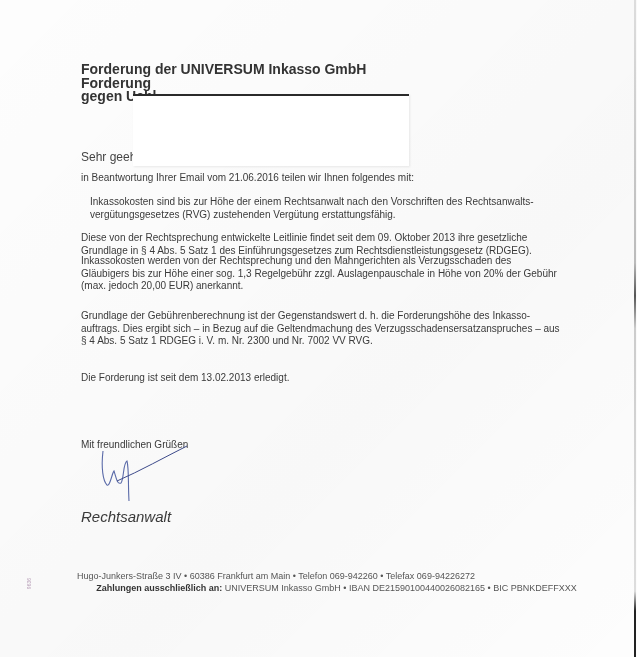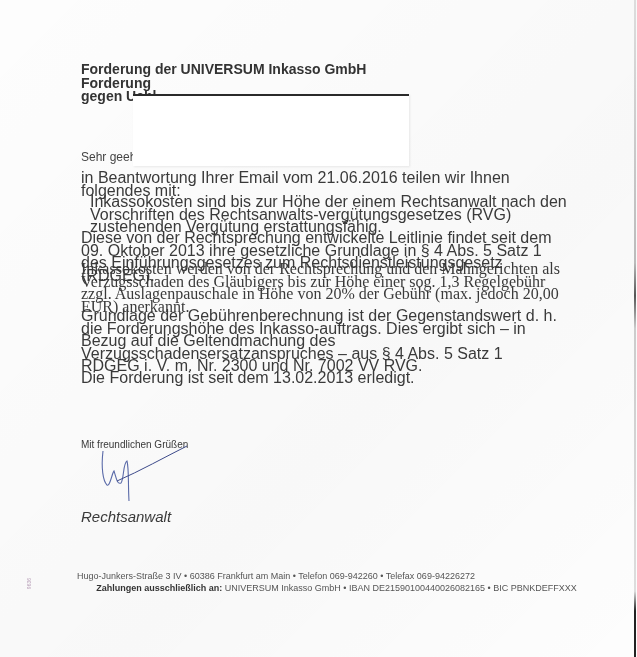--- a/index.html
+++ b/index.html
@@ -26,26 +26,26 @@
     position: absolute; left: 133px; top: 94px; width: 276px; height: 70px;
     background: #ffffff;
     border-top: 2px solid #2a2a2a;
     box-shadow: 1px 1px 2px rgba(0,0,0,0.08);
   }
   .salutation {
     position: absolute; left: 81px; top: 150px; font-size: 12px; color: #444;
   }
   .body-text {
     position: absolute; left: 81px; width: 480px;
-    font-size: 16px; line-height: 12.5px; color: #3a3a3a;
+    font-size: 10px; line-height: 12.5px; color: #3a3a3a;
   }
   .p1 { top: 172px; }
   .p2 { top: 196px; margin-left: 9px; }
   .p3 { top: 232px; }
-  .p4 { top: 263px; font-family: Liberation Serif, serif; }
+  .p4 { top: 255px; }
   .p5 { top: 310px; }
   .p6 { top: 372px; }
   .closing { position: absolute; left: 81px; top: 430px; font-size: 10px; color: #3a3a3a; margin-top: 9px; }
   .signature { position: absolute; left: 95px; top: 443px; width: 100px; height: 60px; }
   .sig-role { position: absolute; left: 81px; top: 508px; font-size: 15px; color: #3a3a3a; font-style: italic; }
   .footer1 {
     position: absolute; left: 0; width: 522px; top: 571px; text-align: center;
     font-size: 9px; color: #555; padding-left: 30px; box-sizing: border-box;
   }
   .footer2 {

